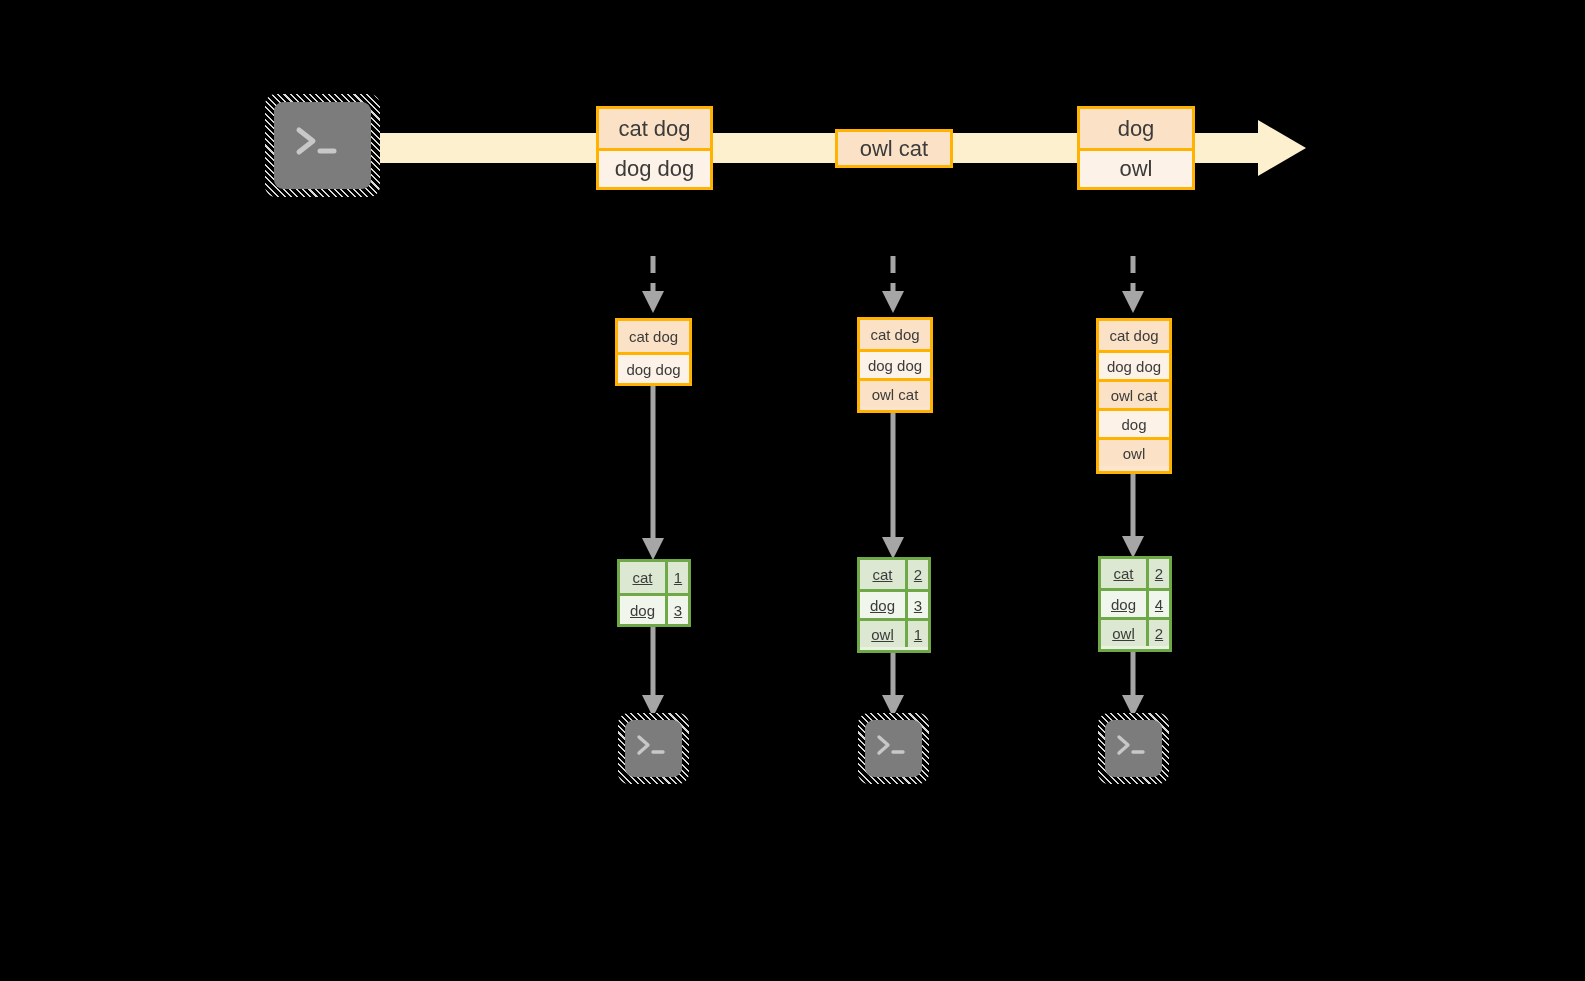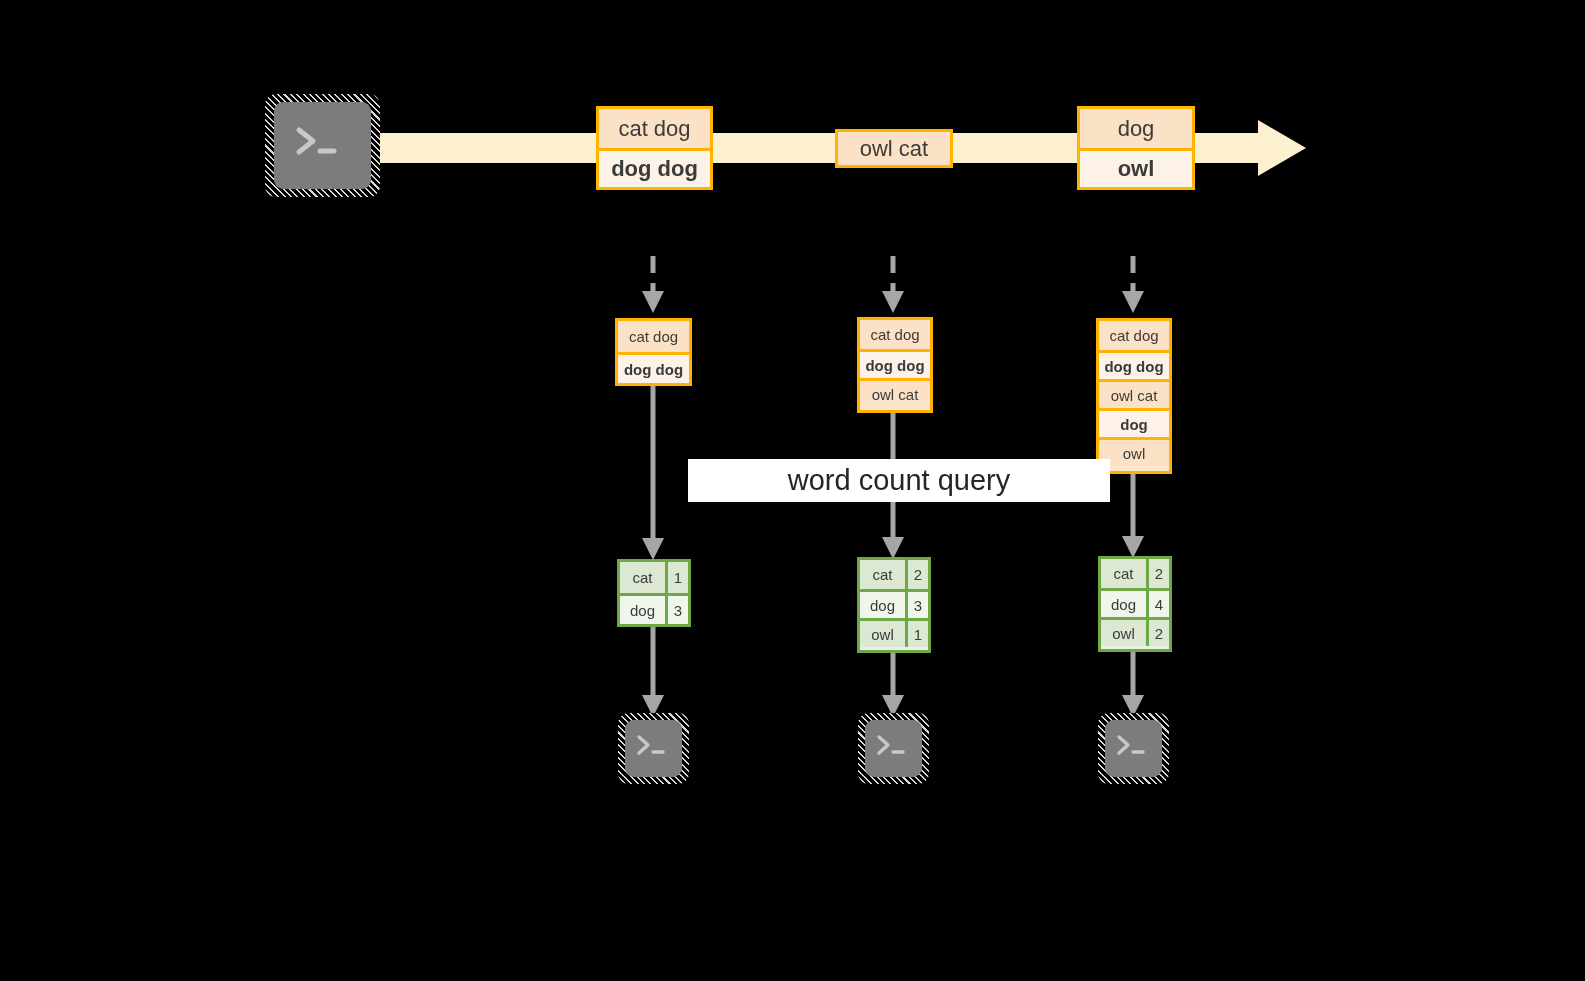--- a/index.html
+++ b/index.html
@@ -17,29 +17,29 @@
   .term .hatch{position:absolute;inset:0;border-radius:11px;
      background:repeating-linear-gradient(45deg,#d9d9d9 0 1.5px,#000 1.5px 4.5px);}
   .term .face{position:absolute;border-radius:9px;background:#7c7c7c;}
   .term svg{position:absolute;overflow:visible;}
 
   
   .obox{position:absolute;box-sizing:border-box;border:3px solid #FFB300;background:#FBE5CD;}
   .orow{box-sizing:border-box;display:flex;align-items:center;justify-content:center;
         color:#3b3b3b;white-space:nowrap;}
   .orow.a{background:#FBE2C6;}
-  .orow.b{background:#FDF2E7;font-weight:bold;}
+  .orow.b{background:#FDF2E7;}
   .orow+.orow{border-top:3px solid #FFB300;}
 
   
   .gtab{position:absolute;box-sizing:border-box;border:3px solid #6FA846;background:#E9F1E1;}
   .grow{box-sizing:border-box;display:flex;}
   .grow+.grow{border-top:3px solid #6FA846;}
   .gcell{box-sizing:border-box;display:flex;align-items:center;justify-content:center;
-         color:#3b3b3b;white-space:nowrap;}
+         color:#3b3b3b;white-space:nowrap;text-decoration:underline;}
   .gcell+.gcell{border-left:3px solid #6FA846;}
   .grow.a .gcell{background:#DCE8D2;}
   .grow.b .gcell{background:#F1F6EC;}
 
   
   .conn{position:absolute;overflow:visible;}
 
   
   .qlabel{position:absolute;background:#fff;display:flex;align-items:center;
      justify-content:center;color:#262626;white-space:nowrap;}
@@ -200,15 +200,14 @@
 
   <div class="term" style="left:1098px;top:713px;width:71px;height:71px;">
     <div class="hatch"></div>
     <div class="face" style="left:7px;top:7px;right:7px;bottom:7px;"></div>
     <svg style="left:15px;top:18px;" width="42" height="32" viewBox="0 0 42 32">
       <path d="M6 6 L15 14 L6 22" fill="none" stroke="#c8c8c8" stroke-width="3.4" stroke-linecap="round" stroke-linejoin="round"></path>
       <line x1="20" y1="21" x2="30" y2="21" stroke="#c8c8c8" stroke-width="3.4" stroke-linecap="round"></line>
     </svg>
   </div>
 
-  <div class="qlabel" style="left:688px;top:459px;width:422px;height:43px;font-size:29px;">word count query</div>
 
 </div>
 
 </body></html>

